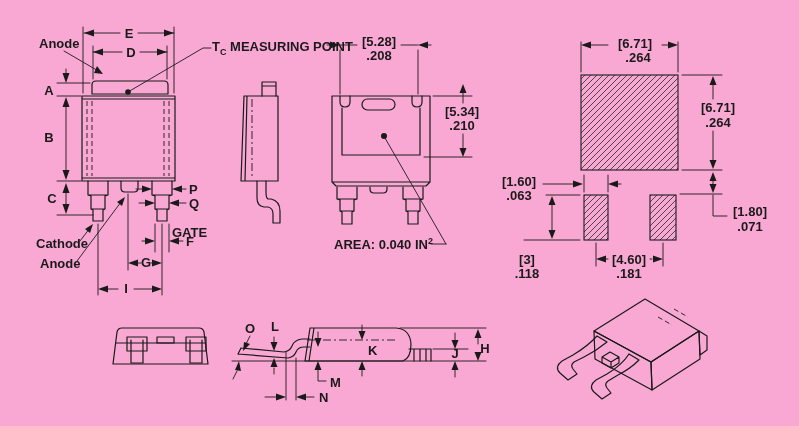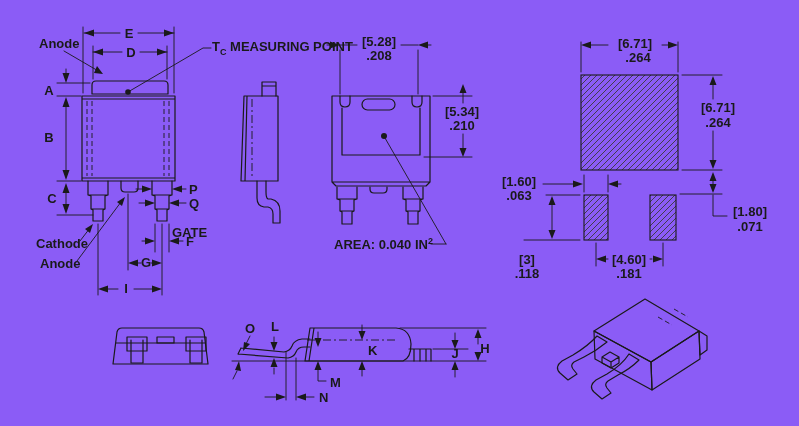--- a/index.html
+++ b/index.html
@@ -1,16 +1,16 @@
 <!DOCTYPE html>
 <html><head>
 <meta charset="utf-8">
 <style>
   html,body{margin:0;padding:0;background:#fff;}
-  .stage{position:relative;width:799px;height:426px;background:#8b5cf6;overflow:hidden;}
+  .stage{position:relative;width:799px;height:426px;background:#f9a8d4;overflow:hidden;}
   svg{display:block;}
   text{font-family:"Liberation Sans","DejaVu Sans",sans-serif;font-weight:700;fill:#1a1a1a;}
   .t13{font-size:13px;}
   .sub{font-size:9px;}
   .outline{fill:none;stroke:#1a1a1a;stroke-width:1.2;stroke-linejoin:round;stroke-linecap:round;}
   .thin{fill:none;stroke:#1a1a1a;stroke-width:0.9;stroke-linecap:round;}
   .dash{fill:none;stroke:#1a1a1a;stroke-width:0.9;stroke-dasharray:5,3;}
   .dashdot{fill:none;stroke:#1a1a1a;stroke-width:0.9;stroke-dasharray:8,3,2,3;}
   .arrow{fill:#1a1a1a;stroke:none;}
   .padfill{fill:url(#hatch);stroke:#1a1a1a;stroke-width:1.1;}

